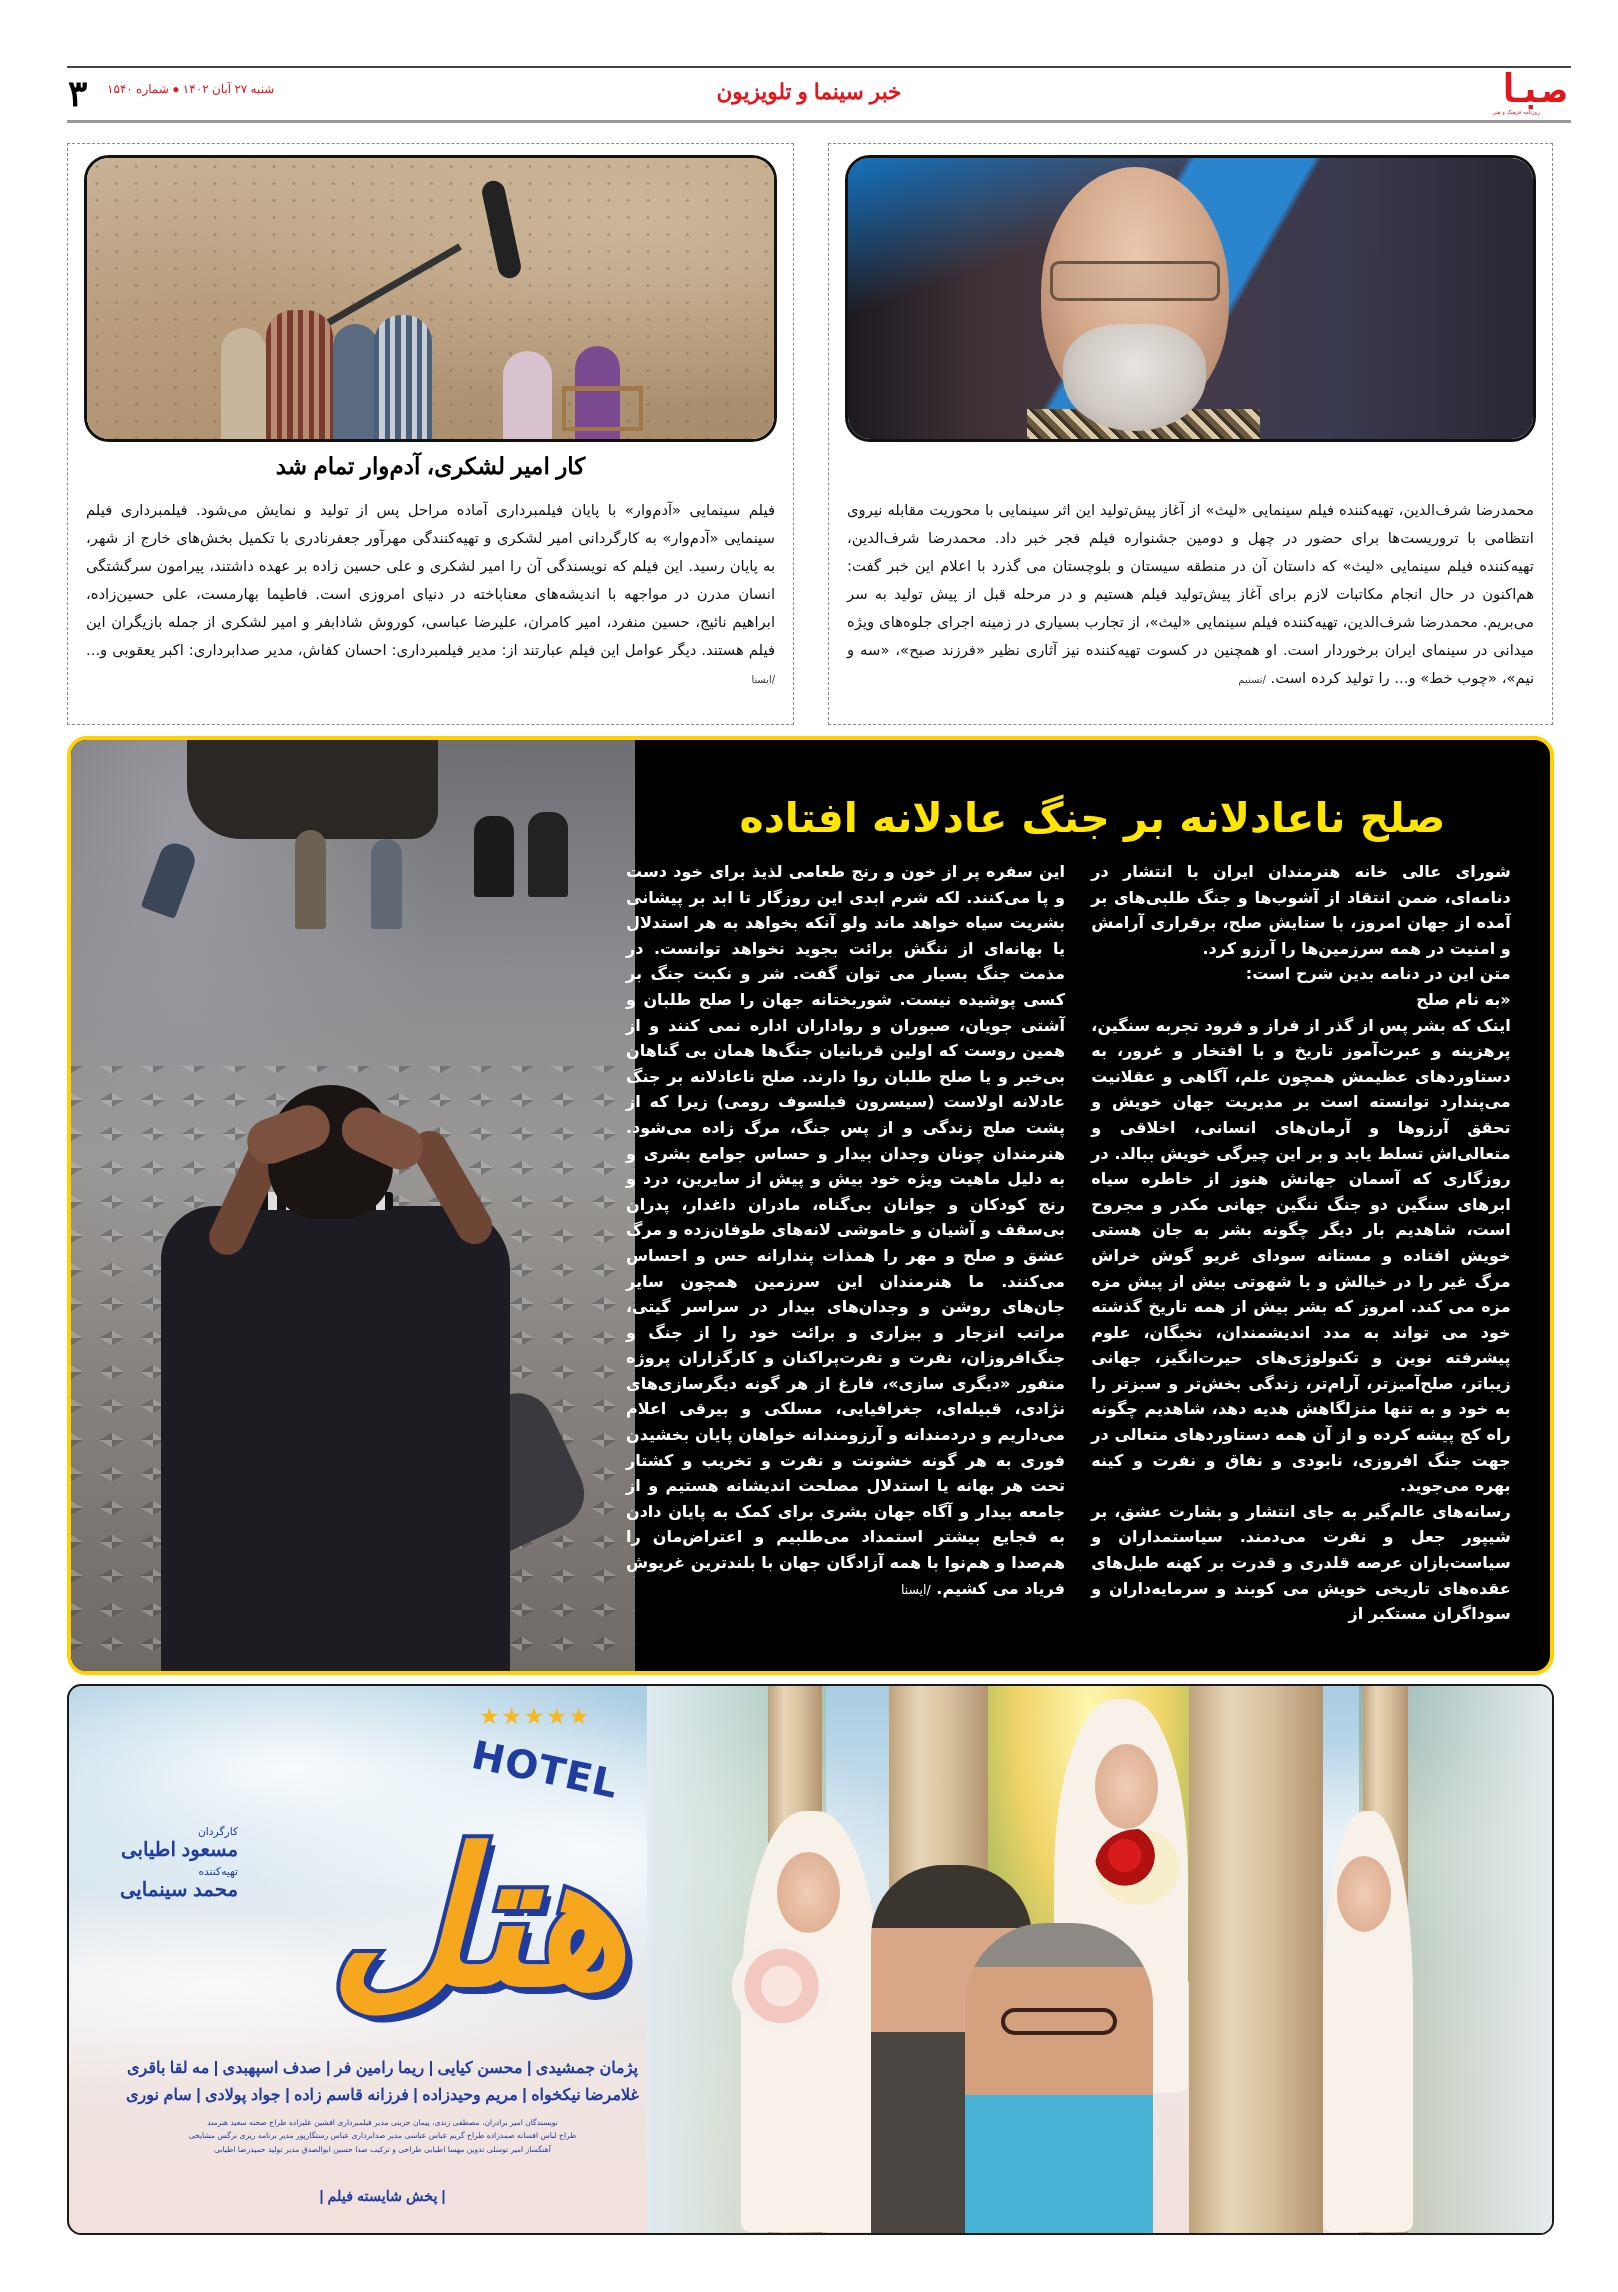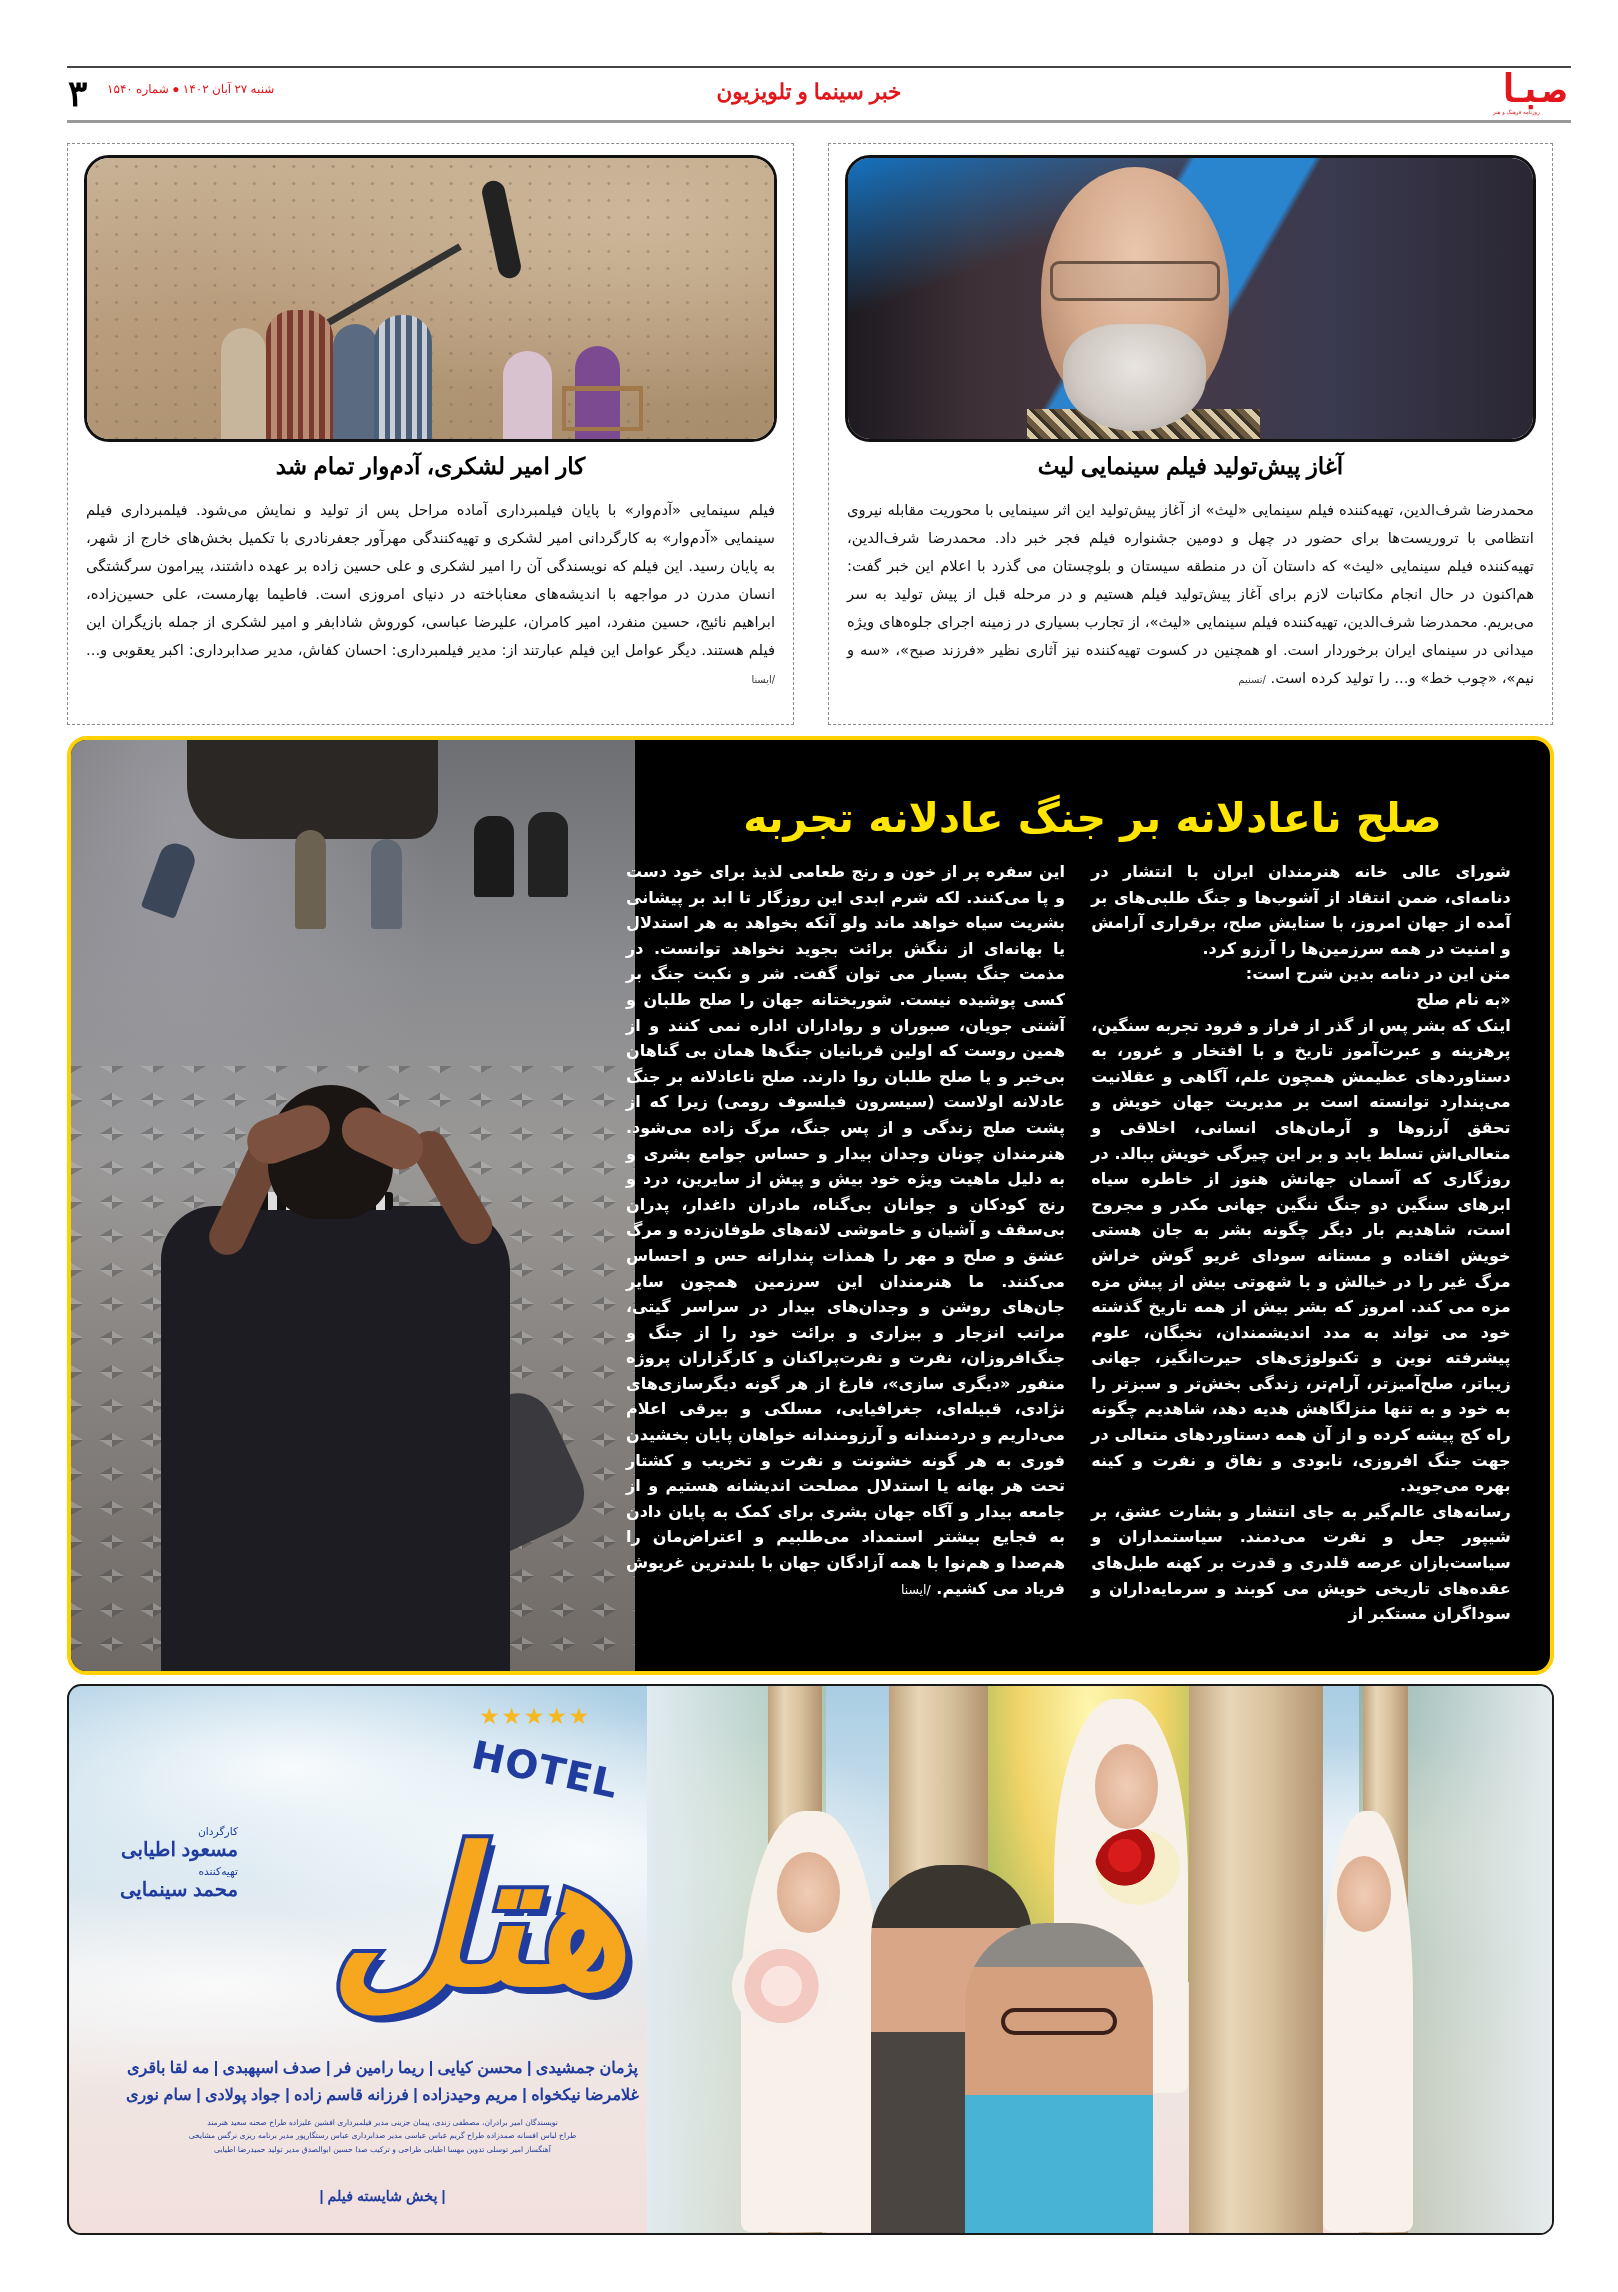--- a/index.html
+++ b/index.html
@@ -154,21 +154,20 @@
 
 <article class="card right">
   <div class="photo">
     <div class="ph-portrait">
       <div class="shirt"></div>
       <div class="head"></div>
       <div class="beard"></div>
       <div class="glasses"></div>
     </div>
   </div>
-  <h2 class="headline">آغاز پیش‌تولید فیلم سینمایی لیث</h2>
   <p class="body">
     <span>محمدرضا شرف‌الدین، تهیه‌کننده فیلم سینمایی «لیث» از آغاز پیش‌تولید این اثر سینمایی با محوریت مقابله نیروی انتظامی با تروریست‌ها برای حضور در چهل و دومین جشنواره فیلم فجر خبر داد. محمدرضا شرف‌الدین، تهیه‌کننده فیلم سینمایی «لیث» که داستان آن در منطقه سیستان و بلوچستان می گذرد با اعلام این خبر گفت: هم‌اکنون در حال انجام مکاتبات لازم برای آغاز پیش‌تولید فیلم هستیم و در مرحله قبل از پیش تولید به سر می‌بریم. محمدرضا شرف‌الدین، تهیه‌کننده فیلم سینمایی «لیث»، از تجارب بسیاری در زمینه اجرای جلوه‌های ویژه میدانی در سینمای ایران برخوردار است. او همچنین در کسوت تهیه‌کننده نیز آثاری نظیر «فرزند صبح»، «سه و نیم»، «چوب خط» و... را تولید کرده است.</span>
     <span class="src">/تسنیم</span>
   </p>
 </article>
 
 <article class="card left">
   <div class="photo">
     <div class="ph-set">
       <div class="speck"></div>
@@ -201,21 +200,21 @@
     <div class="worker w5"></div>
     <div class="pants"></div>
     <div class="boy-body"></div>
     <div class="boy-collar"></div>
     <div class="arm l"></div>
     <div class="arm r"></div>
     <div class="boy-head"></div>
     <div class="hand l"></div>
     <div class="hand r"></div>
   </div>
-  <h1 class="title">صلح ناعادلانه بر جنگ عادلانه تجربه</h1>
+  <h1 class="title">صلح ناعادلانه بر جنگ عادلانه افتاده</h1>
   <div class="col c1">
     <span class="indent">شورای عالی خانه هنرمندان ایران با انتشار در دنامه‌ای، ضمن انتقاد از آشوب‌ها و جنگ طلبی‌های بر آمده از جهان امروز، با ستایش صلح، برقراری آرامش و امنیت در همه سرزمین‌ها را آرزو کرد.</span>
     <span class="indent">متن این در دنامه بدین شرح است:</span>
     <span class="indent">«به نام صلح</span>
     <span class="indent">اینک که بشر پس از گذر از فراز و فرود تجربه سنگین، پرهزینه و عبرت‌آموز تاریخ و با افتخار و غرور، به دستاوردهای عظیمش همچون علم، آگاهی و عقلانیت می‌پندارد توانسته است بر مدیریت جهان خویش و تحقق آرزوها و آرمان‌های انسانی، اخلاقی و متعالی‌اش تسلط یابد و بر این چیرگی خویش ببالد. در روزگاری که آسمان جهانش هنوز از خاطره سیاه ابرهای سنگین دو جنگ ننگین جهانی مکدر و مجروح است، شاهدیم بار دیگر چگونه بشر به جان هستی خویش افتاده و مستانه سودای غریو گوش خراش مرگ غیر را در خیالش و با شهوتی بیش از پیش مزه مزه می کند. امروز که بشر بیش از همه تاریخ گذشته خود می تواند به مدد اندیشمندان، نخبگان، علوم پیشرفته نوین و تکنولوژی‌های حیرت‌انگیز، جهانی زیباتر، صلح‌آمیزتر، آرام‌تر، زندگی بخش‌تر و سبزتر را به خود و به تنها منزلگاهش هدیه دهد، شاهدیم چگونه راه کج پیشه کرده و از آن همه دستاوردهای متعالی در جهت جنگ افروزی، نابودی و نفاق و نفرت و کینه بهره می‌جوید.</span>
     <span class="indent">رسانه‌های عالم‌گیر به جای انتشار و بشارت عشق، بر شیپور جعل و نفرت می‌دمند. سیاستمداران و سیاست‌بازان عرصه قلدری و قدرت بر کهنه طبل‌های عقده‌های تاریخی خویش می کوبند و سرمایه‌داران و سوداگران مستکبر از</span>
   </div>
   <div class="col c2">
     <span>این سفره پر از خون و رنج طعامی لذیذ برای خود دست و پا می‌کنند. لکه شرم ابدی این روزگار تا ابد بر پیشانی بشریت سیاه خواهد ماند ولو آنکه بخواهد به هر استدلال یا بهانه‌ای از ننگش برائت بجوید نخواهد توانست. در مذمت جنگ بسیار می توان گفت. شر و نکبت جنگ بر کسی پوشیده نیست. شوربختانه جهان را صلح طلبان و آشتی جویان، صبوران و رواداران اداره نمی کنند و از همین روست که اولین قربانیان جنگ‌ها همان بی گناهان بی‌خبر و یا صلح طلبان روا دارند. صلح ناعادلانه بر جنگ عادلانه اولاست (سیسرون فیلسوف رومی) زیرا که از پشت صلح زندگی و از پس جنگ، مرگ زاده می‌شود. هنرمندان چونان وجدان بیدار و حساس جوامع بشری و به دلیل ماهیت ویژه خود بیش و پیش از سایرین، درد و رنج کودکان و جوانان بی‌گناه، مادران داغدار، پدران بی‌سقف و آشیان و خاموشی لانه‌های طوفان‌زده و مرگ عشق و صلح و مهر را همذات پندارانه حس و احساس می‌کنند. ما هنرمندان این سرزمین همچون سایر جان‌های روشن و وجدان‌های بیدار در سراسر گیتی، مراتب انزجار و بیزاری و برائت خود را از جنگ و جنگ‌افروزان، نفرت و نفرت‌پراکنان و کارگزاران پروژه منفور «دیگری سازی»، فارغ از هر گونه دیگرسازی‌های نژادی، قبیله‌ای، جغرافیایی، مسلکی و بیرقی اعلام می‌داریم و دردمندانه و آرزومندانه خواهان پایان بخشیدن فوری به هر گونه خشونت و نفرت و تخریب و کشتار تحت هر بهانه یا استدلال مصلحت اندیشانه هستیم و از جامعه بیدار و آگاه جهان بشری برای کمک به پایان دادن به فجایع بیشتر استمداد می‌طلبیم و اعتراض‌مان را هم‌صدا و هم‌نوا با همه آزادگان جهان با بلندترین غریوش فریاد می کشیم.</span>
     <span class="src">/ایسنا</span>

